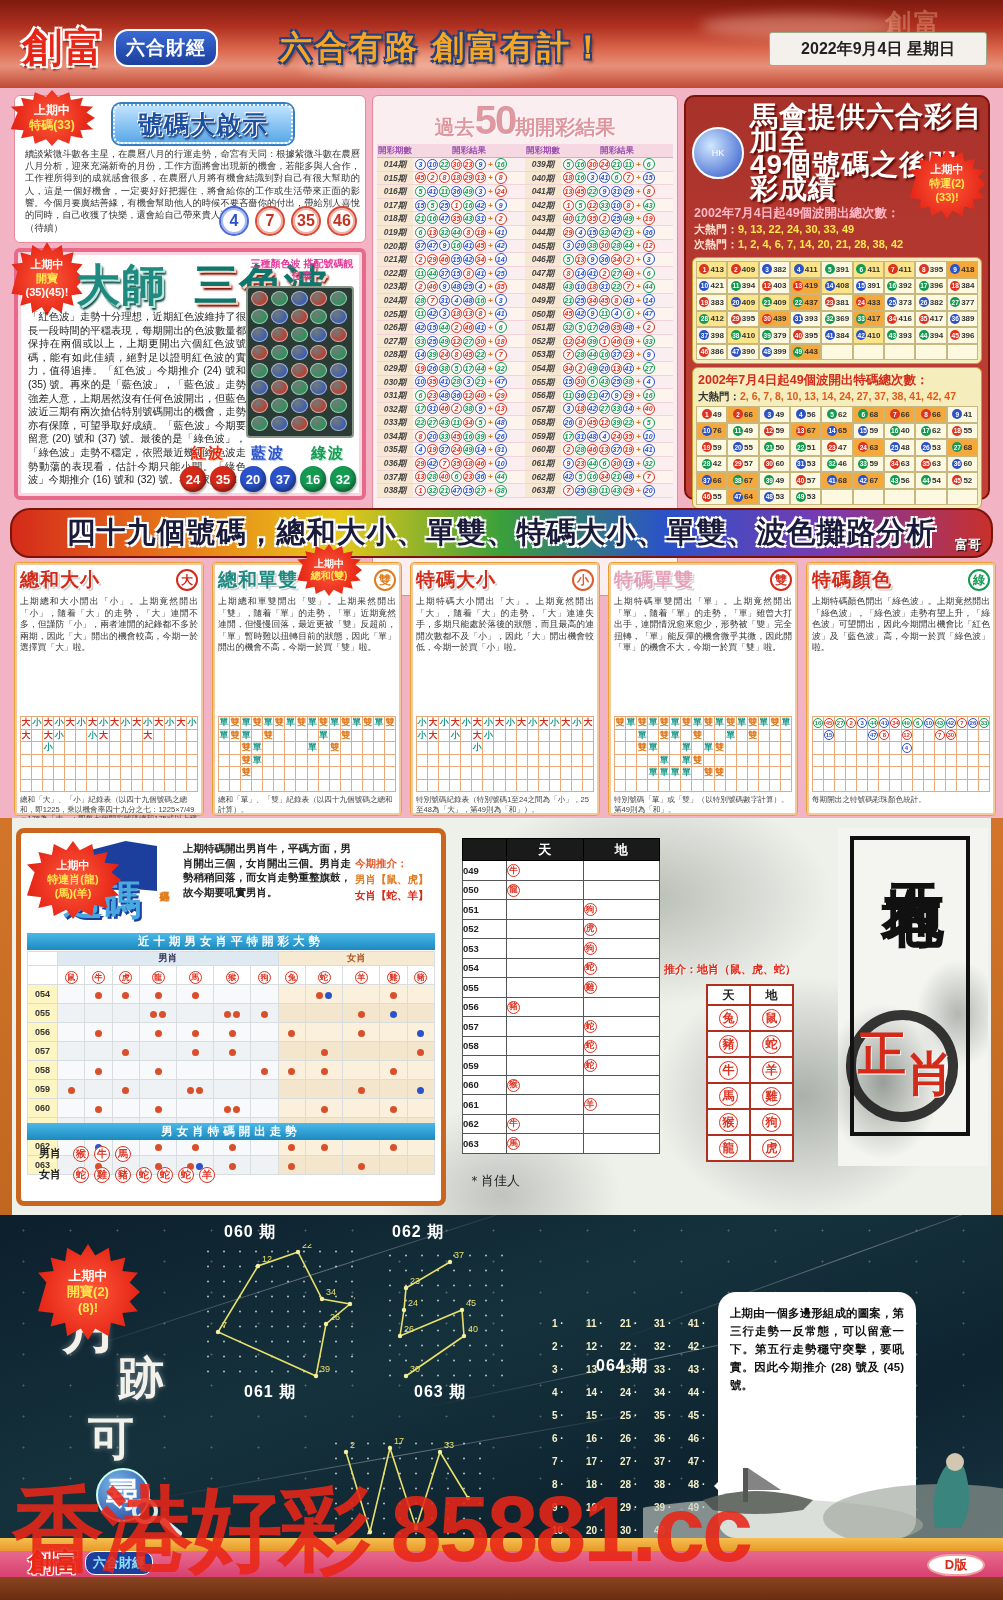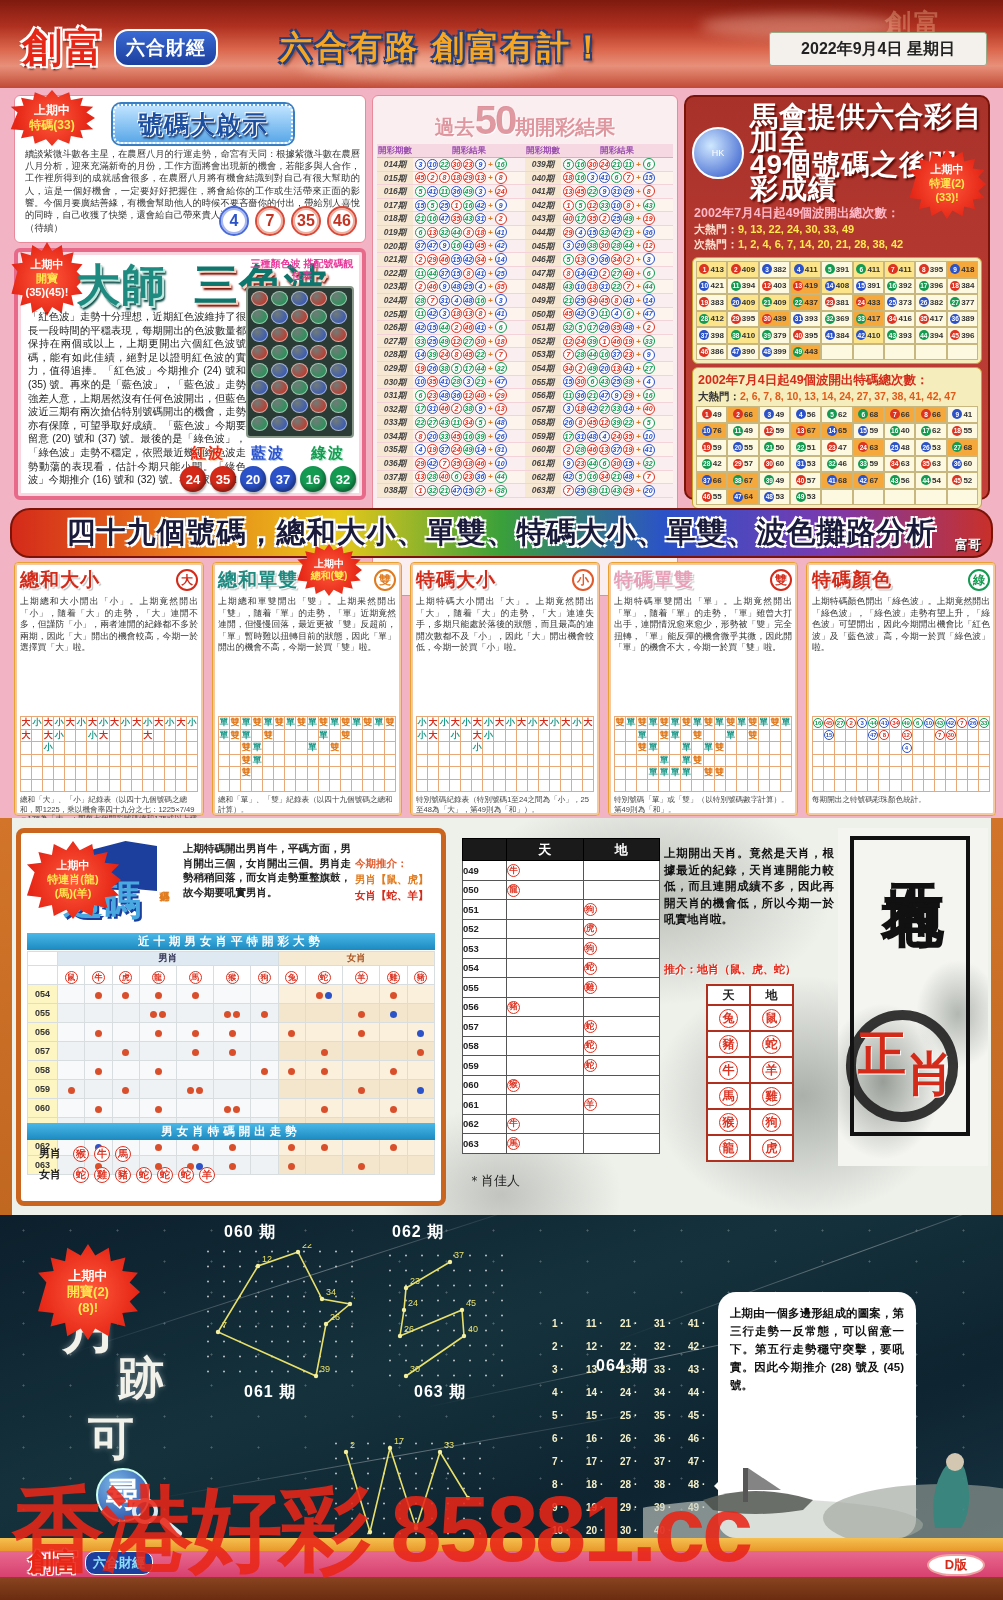--- a/index.html
+++ b/index.html
@@ -2313,21 +2313,20 @@
           <tr>
             <td class="p">063</td>
             <td><span class="oball r">馬</span></td>
             <td></td>
           </tr>
         </tbody>
     </table>
   </div>
   <div class="sig">＊肖佳人</div>
 
-  <div class="skytext">上期開出天肖。竟然是天肖，根據最近的紀錄，天肖連開能力較低，而且連開成績不多，因此再開天肖的機會低，所以今期一於吼實地肖啦。</div>
   <div class="skyrec">推介：地肖（鼠、虎、蛇）</div>
   <div class="pairs">
     <table>
       <thead>
           <tr>
         <th>天</th>
         <th>地</th>
       </tr>
         </thead>
       <tbody id="pairs-rows">

